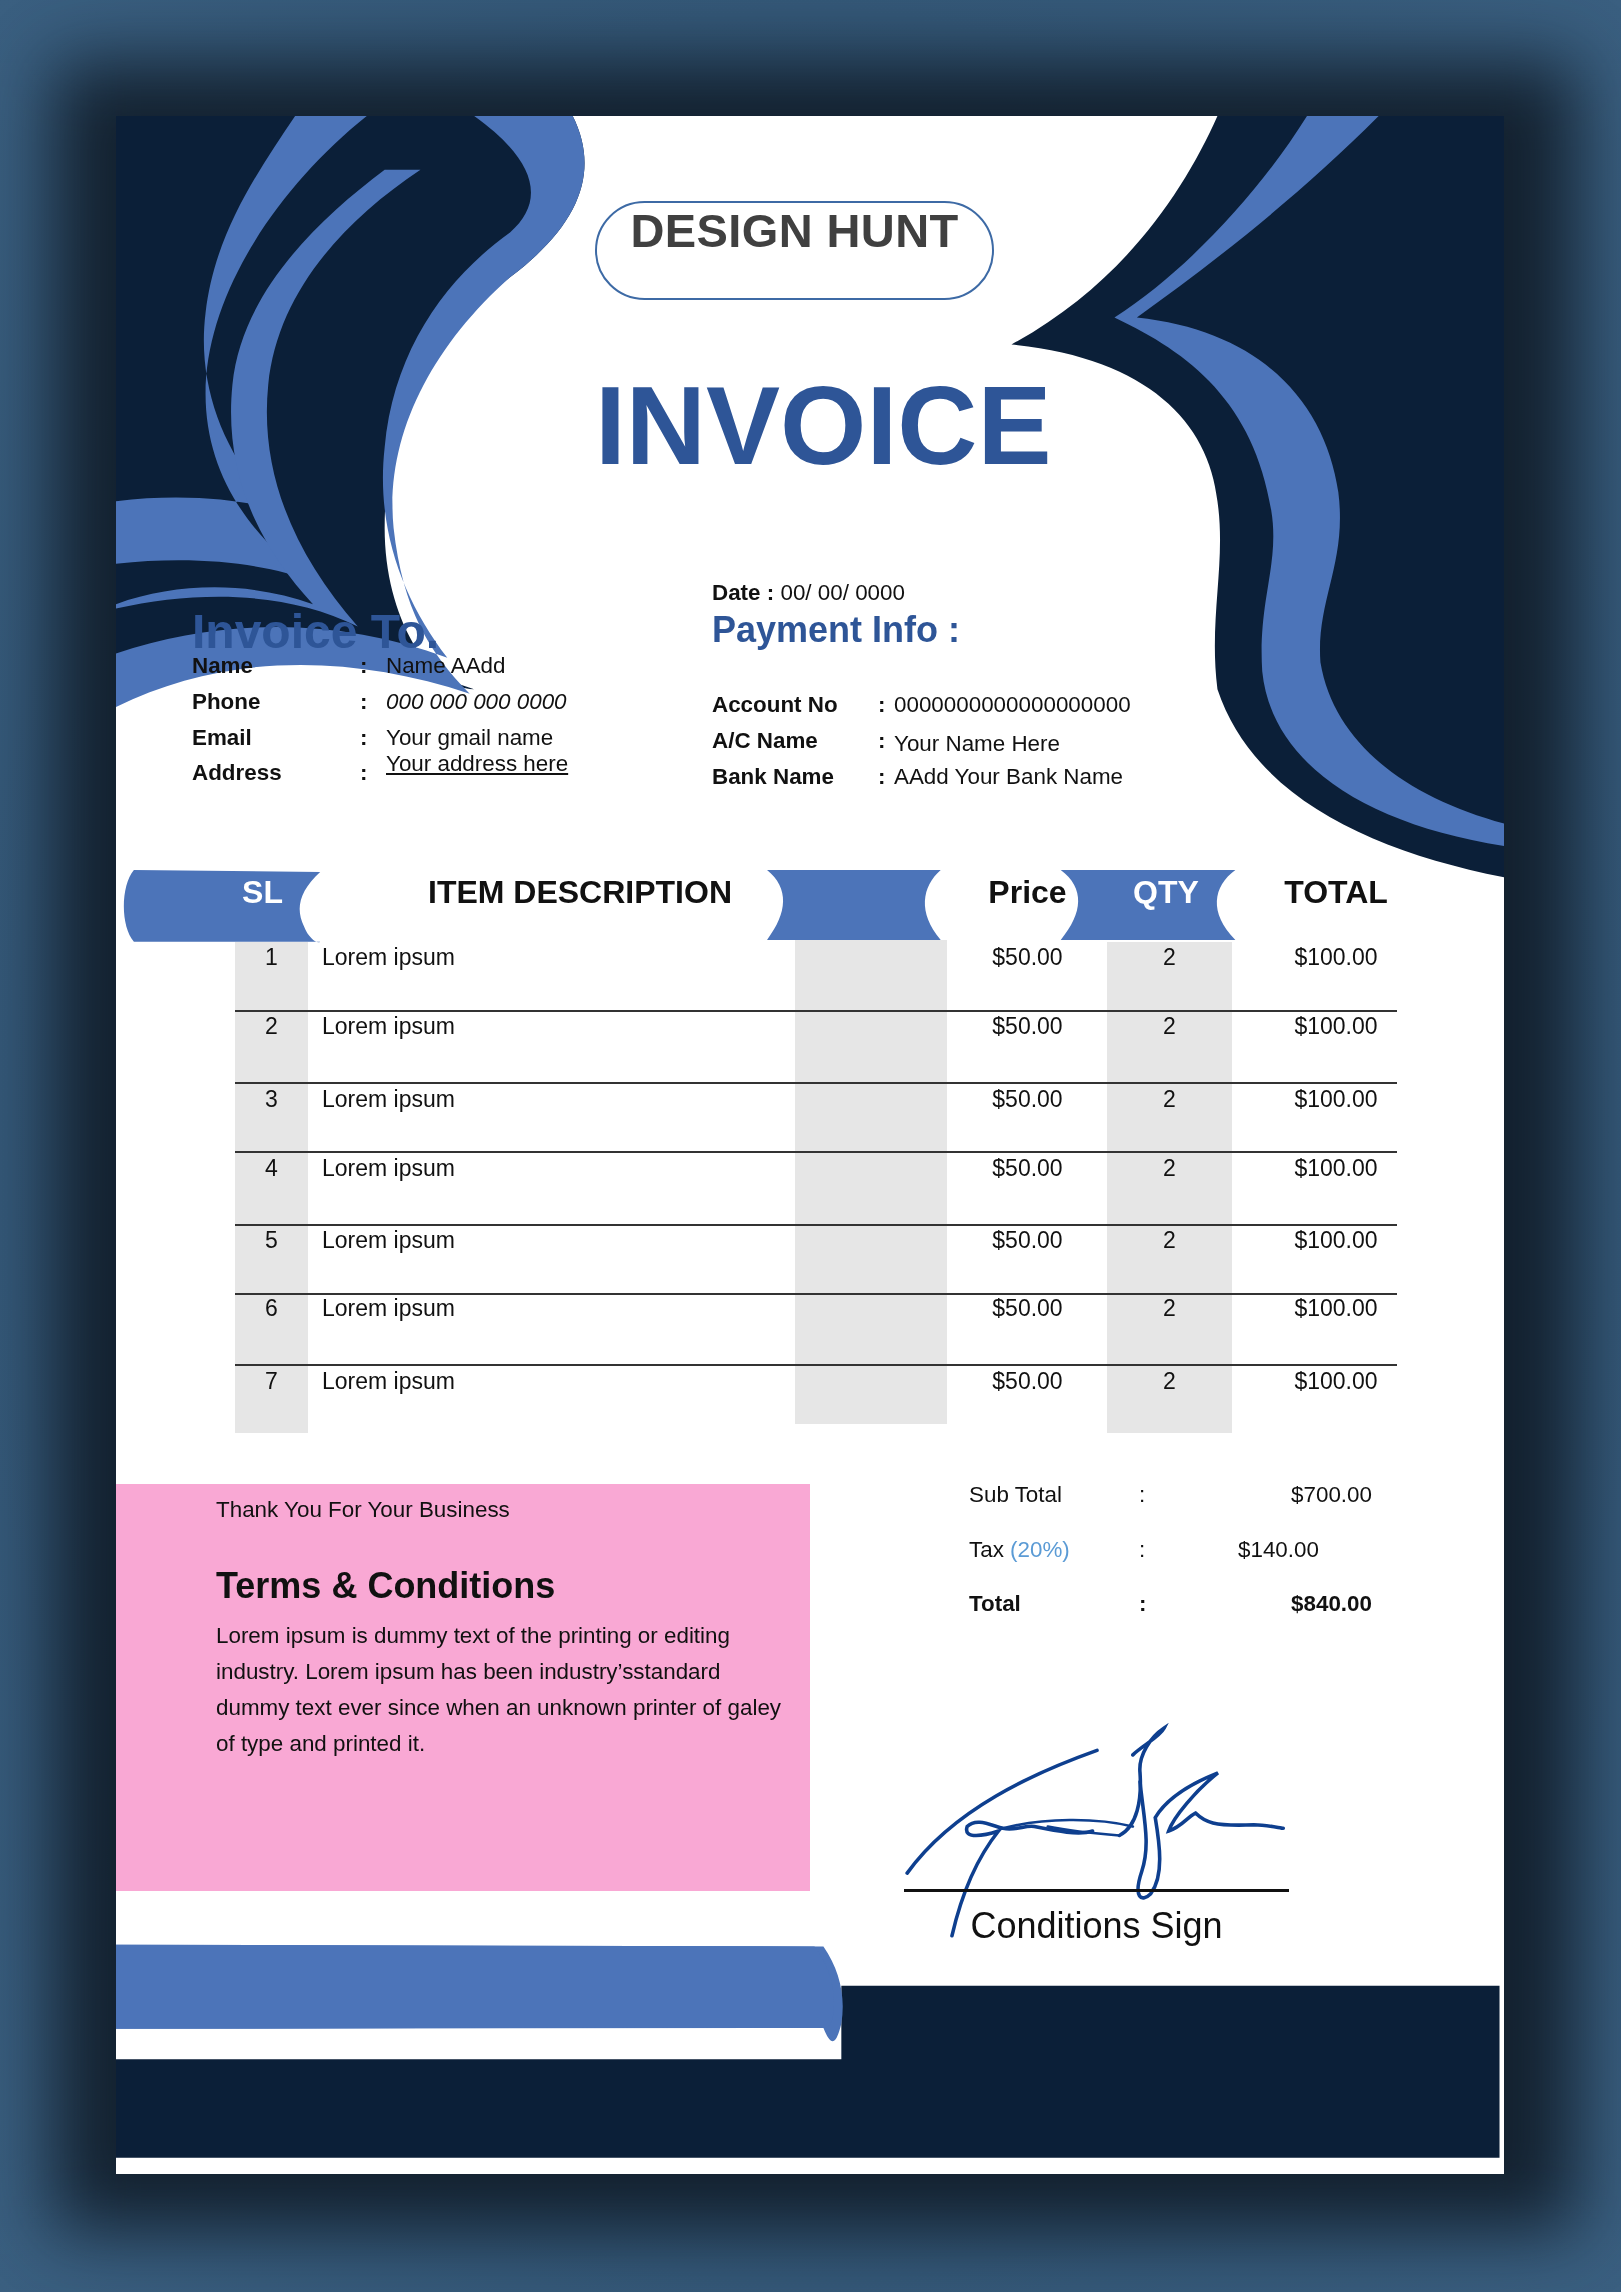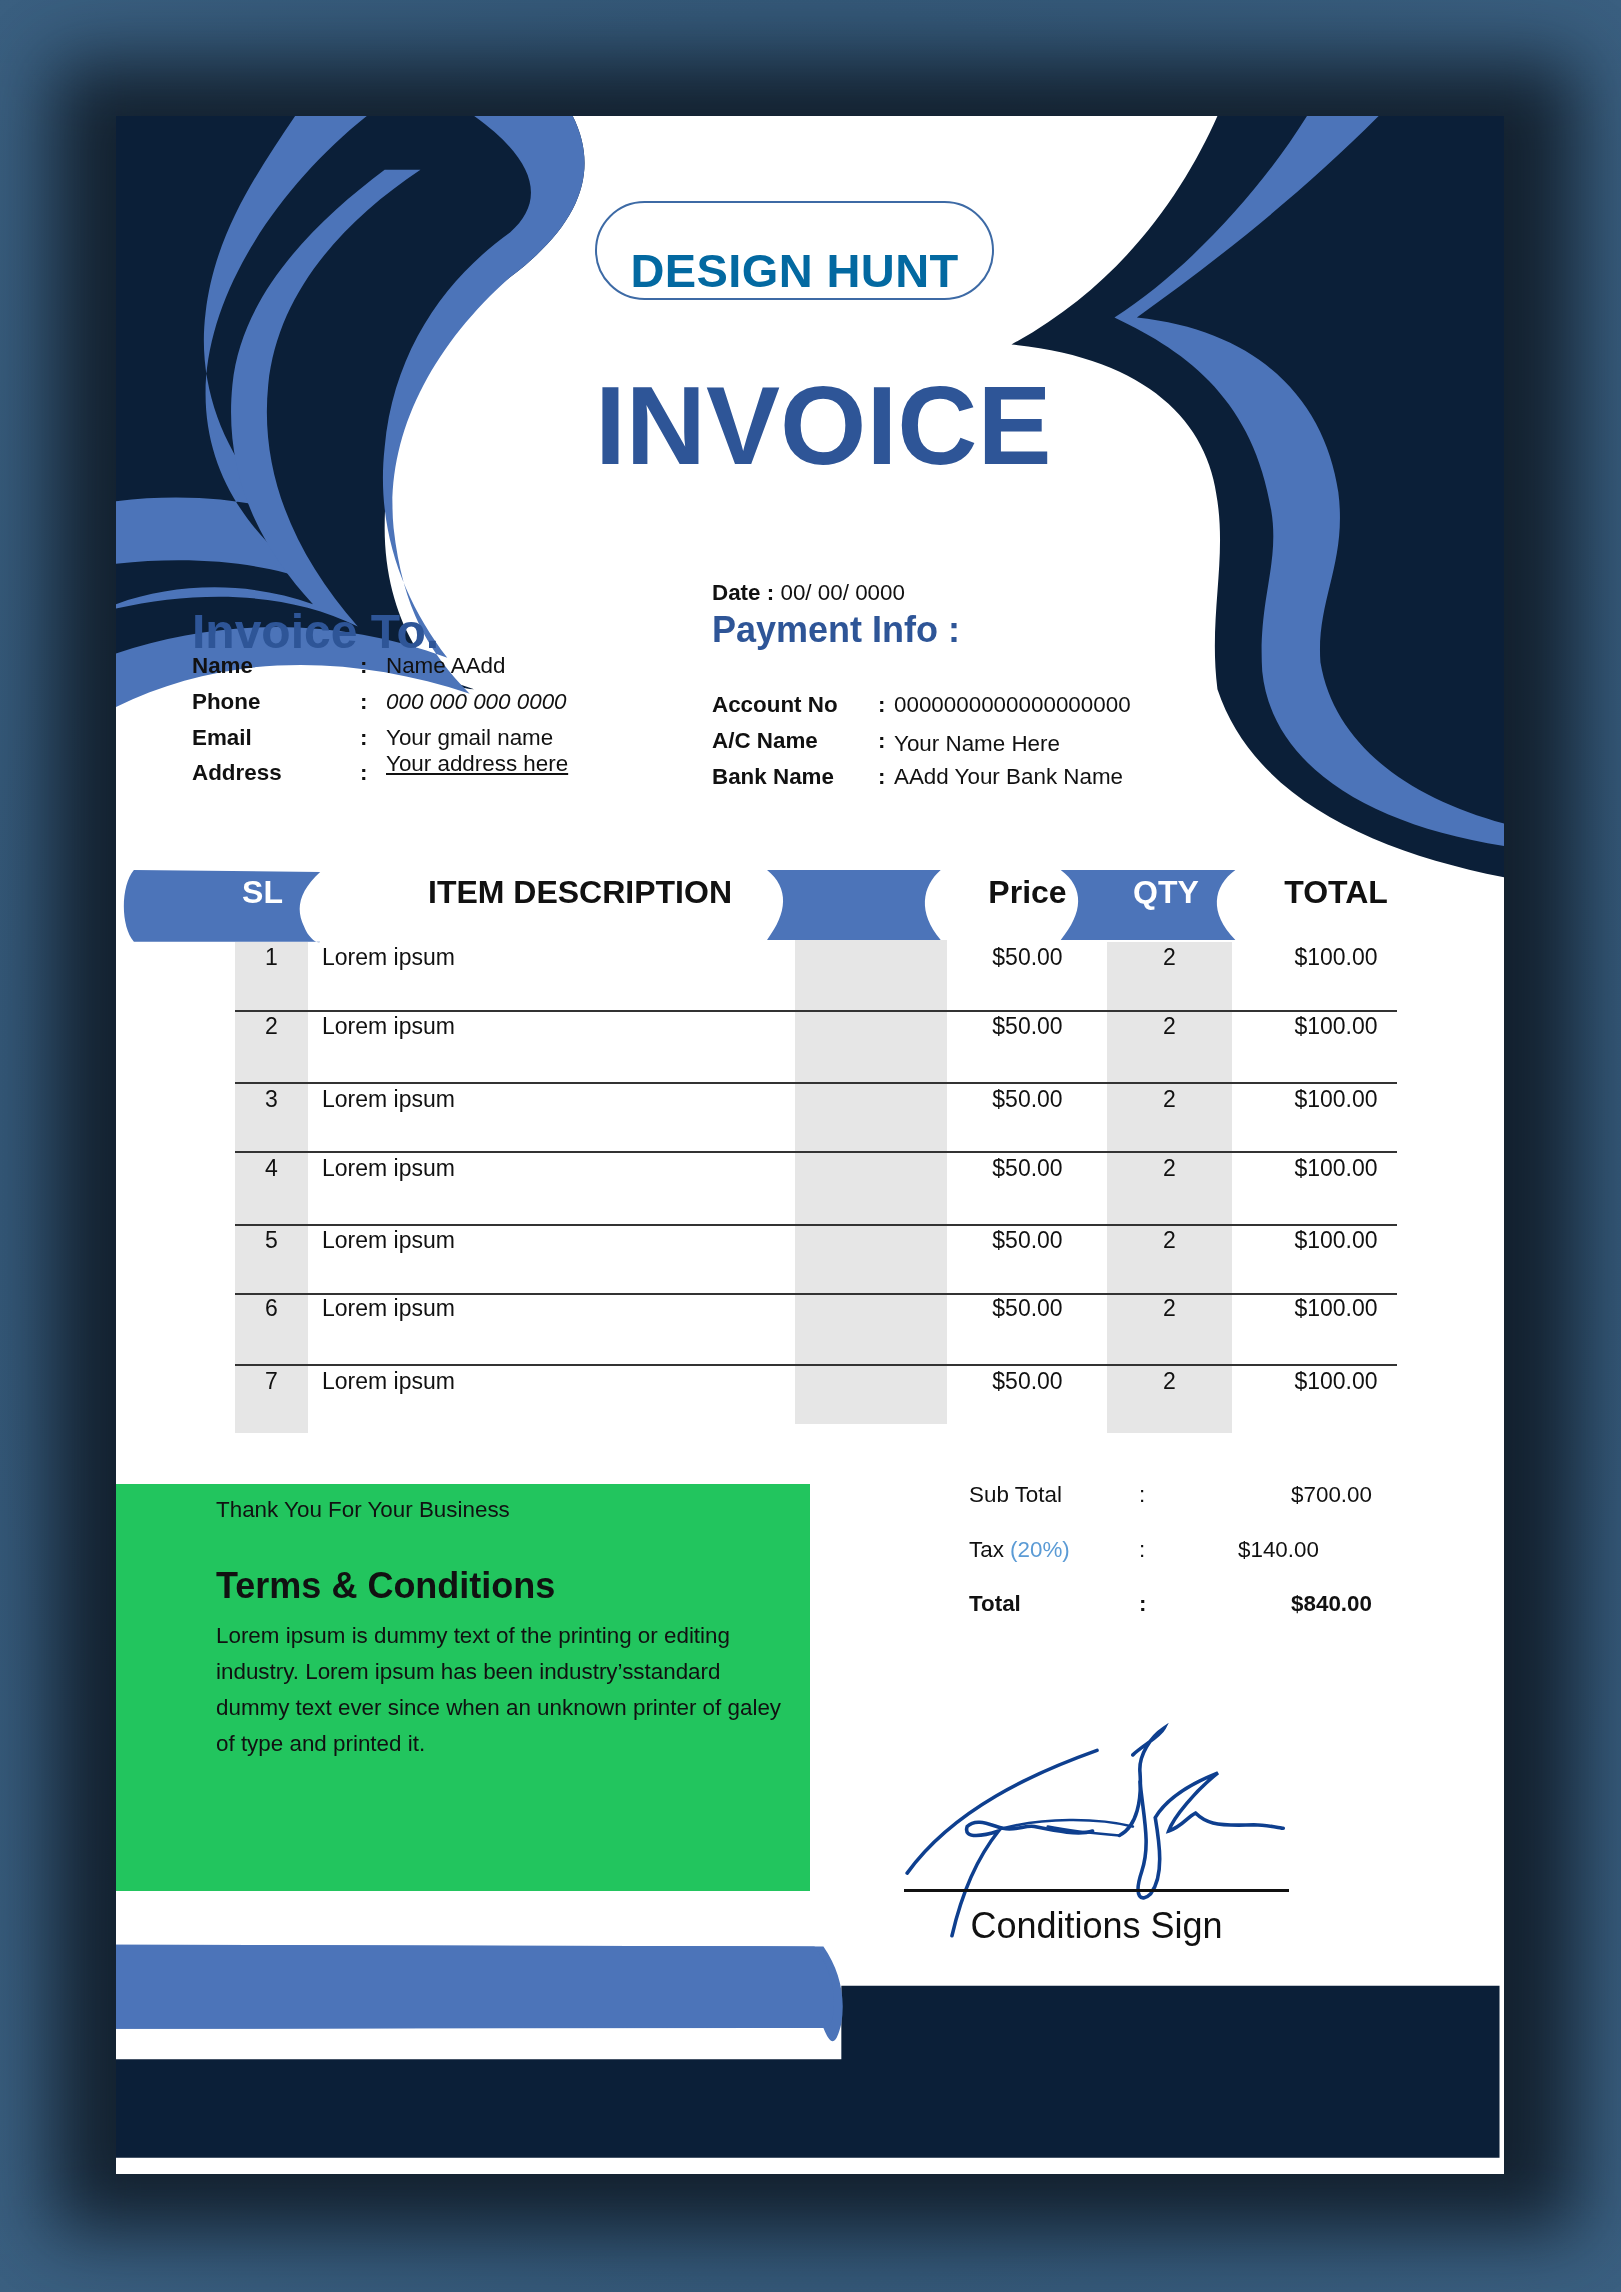--- a/index.html
+++ b/index.html
@@ -14,37 +14,37 @@
   }
   .page {
     position:absolute; left:116px; top:116px; width:1388px; height:2058px;
     background:#ffffff; overflow:hidden;
   }
   .abs { position:absolute; }
   svg.deco { position:absolute; left:0; top:0; }
   .brand-pill {
     position:absolute; left:479px; top:85px; width:399px; height:99px;
     border:2.7px solid #3d6aa5; border-radius:54px; box-sizing:border-box;
-    display:flex; align-items:flex-end; justify-content:center;
-    color:#0369a1; font-weight:bold; font-size:47px; letter-spacing:0.4px;
+    display:flex; align-items:flex-start; justify-content:center;
+    color:#404040; font-weight:bold; font-size:47px; letter-spacing:0.4px;
   }
   .title {
     position:absolute; left:479px; top:255px; width:399px; text-align:center;
     color:#2e5597; font-weight:bold; font-size:111px; line-height:1;
   }
   .h-blue { color:#2e5597; font-weight:bold; }
   .lbl { font-weight:bold; color:#111; font-size:22.4px; }
   .val { color:#111; font-size:22.4px; }
   .row-line { position:absolute; height:1.8px; background:#333; }
   .gray-col { position:absolute; background:#e6e6e6; }
   .cell { position:absolute; font-size:23px; color:#111; }
   .th { position:absolute; font-size:32px; font-weight:bold; color:#111; text-align:center; }
   .th.white { color:#fff; }
   .terms-box {
-    position:absolute; left:0; top:1368px; width:694px; height:407px; background:#22c55e;
+    position:absolute; left:0; top:1368px; width:694px; height:407px; background:#f9a8d4;
   }
 </style>
 </head>
 <body>
 
 <div class="shadow"></div>
 
 <div class="page">
 
   <svg class="deco" width="1388" height="2058" viewBox="0 0 1550 2298">

